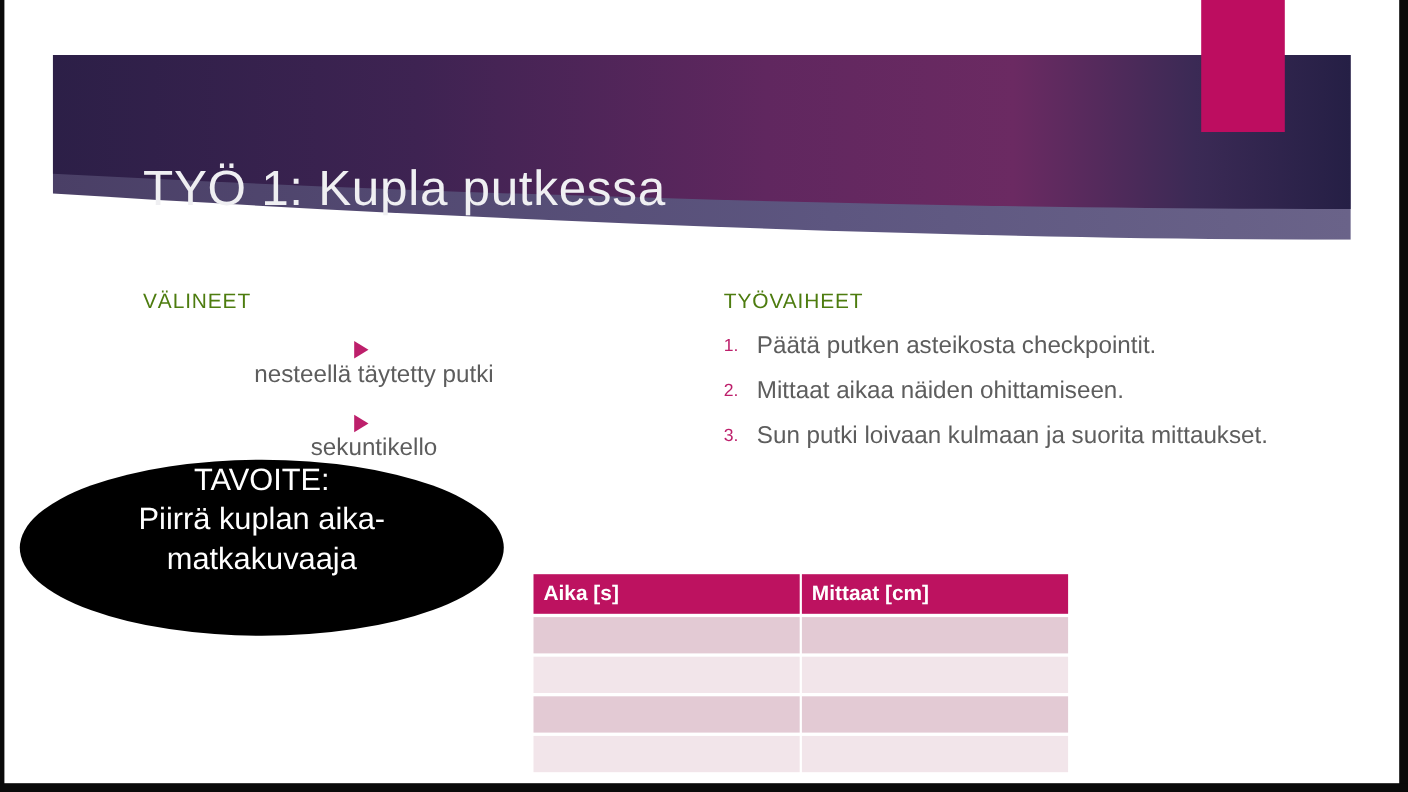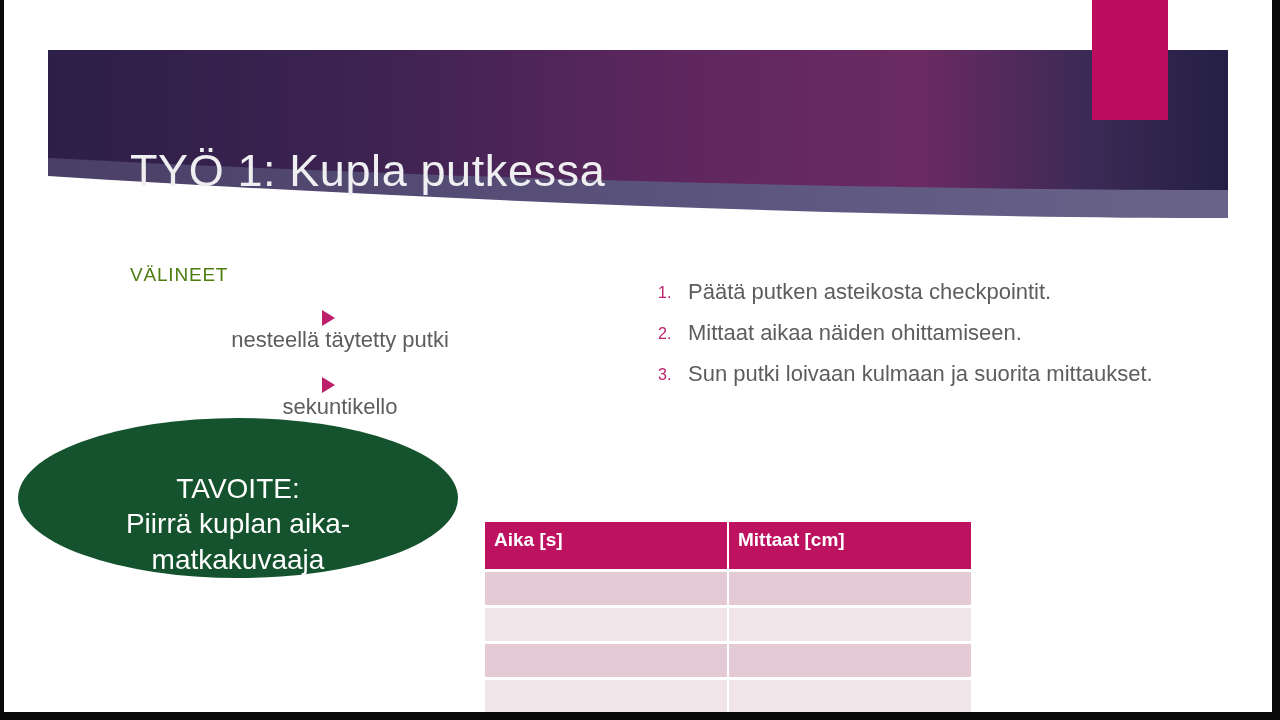--- a/index.html
+++ b/index.html
@@ -139,24 +139,24 @@
     font-weight: 400;
   }
 
   
   #goal-oval {
     position: absolute;
     left: 18px;
     top: 418px;
     width: 440px;
     height: 160px;
-    background: #14532d;
+    background: #000000;
     border-radius: 50%;
     display: flex;
-    align-items: flex-end;
+    align-items: flex-start;
     justify-content: center;
     text-align: center;
   }
   #goal-oval-text {
     color: #ffffff;
     font-size: 28px;
     font-weight: 300;
     line-height: 1.28;
     padding: 0 34px;
   }
@@ -170,21 +170,21 @@
     border-collapse: separate;
     border-spacing: 2px 3px;
     table-layout: fixed;
   }
   #data-table th {
     background: #bd1260;
     color: #ffffff;
     font-size: 19px;
     font-weight: bold;
     text-align: left;
-    padding: 6px 8px 18px 9px;
+    padding: 6px 8px 7px 9px;
     height: 23px;
   }
   #data-table td {
     height: 33px;
     padding: 0;
   }
   #data-table tr.row-dark td { background: #e3cad4; }
   #data-table tr.row-light td { background: #f2e5ea; }
 </style>
 </head>
@@ -227,20 +227,21 @@
         <span class="bullet-text">nesteellä täytetty putki</span>
       </li>
       <li class="bullet-item">
         <span class="triangle-bullet"></span>
         <span class="bullet-text">sekuntikello</span>
       </li>
     </ul>
   </div>
 
   <div id="right-column">
+    <div class="column-heading">TYÖVAIHEET</div>
     <ol class="numbered-list">
       <li class="numbered-item">
         <span class="item-number">1.</span>
         <span class="numbered-text">Päätä putken asteikosta checkpointit.</span>
       </li>
       <li class="numbered-item">
         <span class="item-number">2.</span>
         <span class="numbered-text">Mittaat aikaa näiden ohittamiseen.</span>
       </li>
       <li class="numbered-item">

